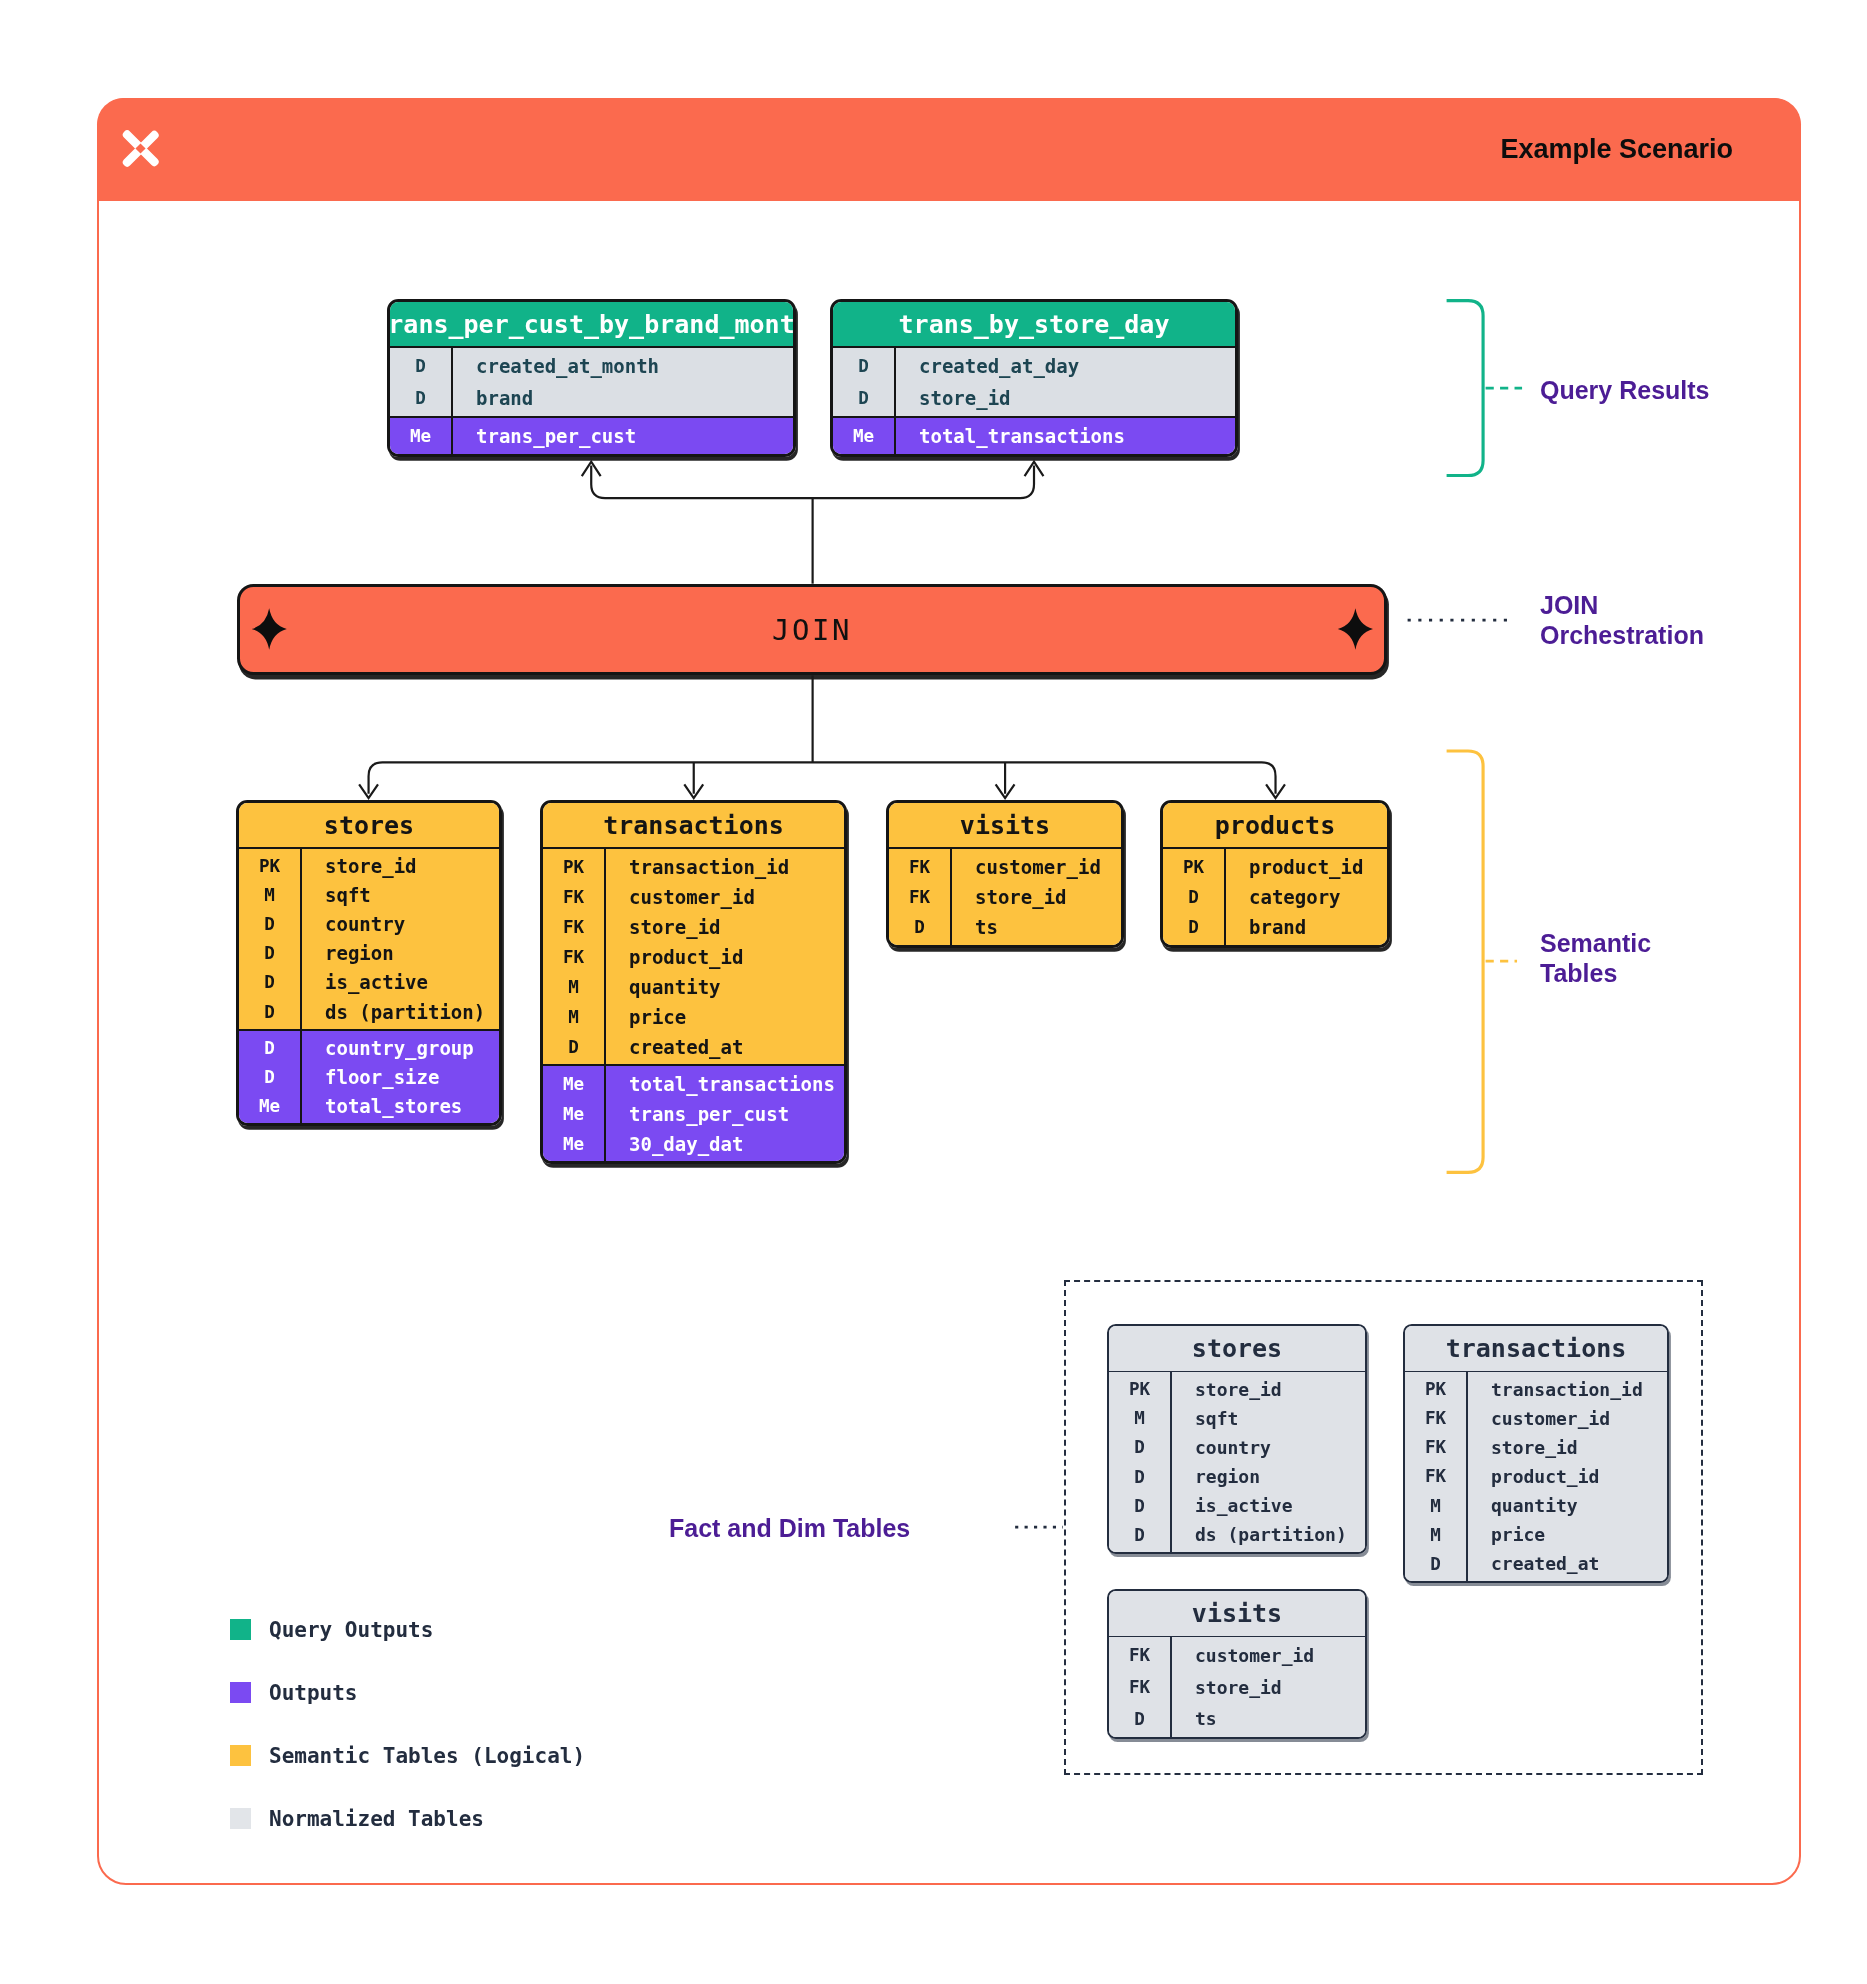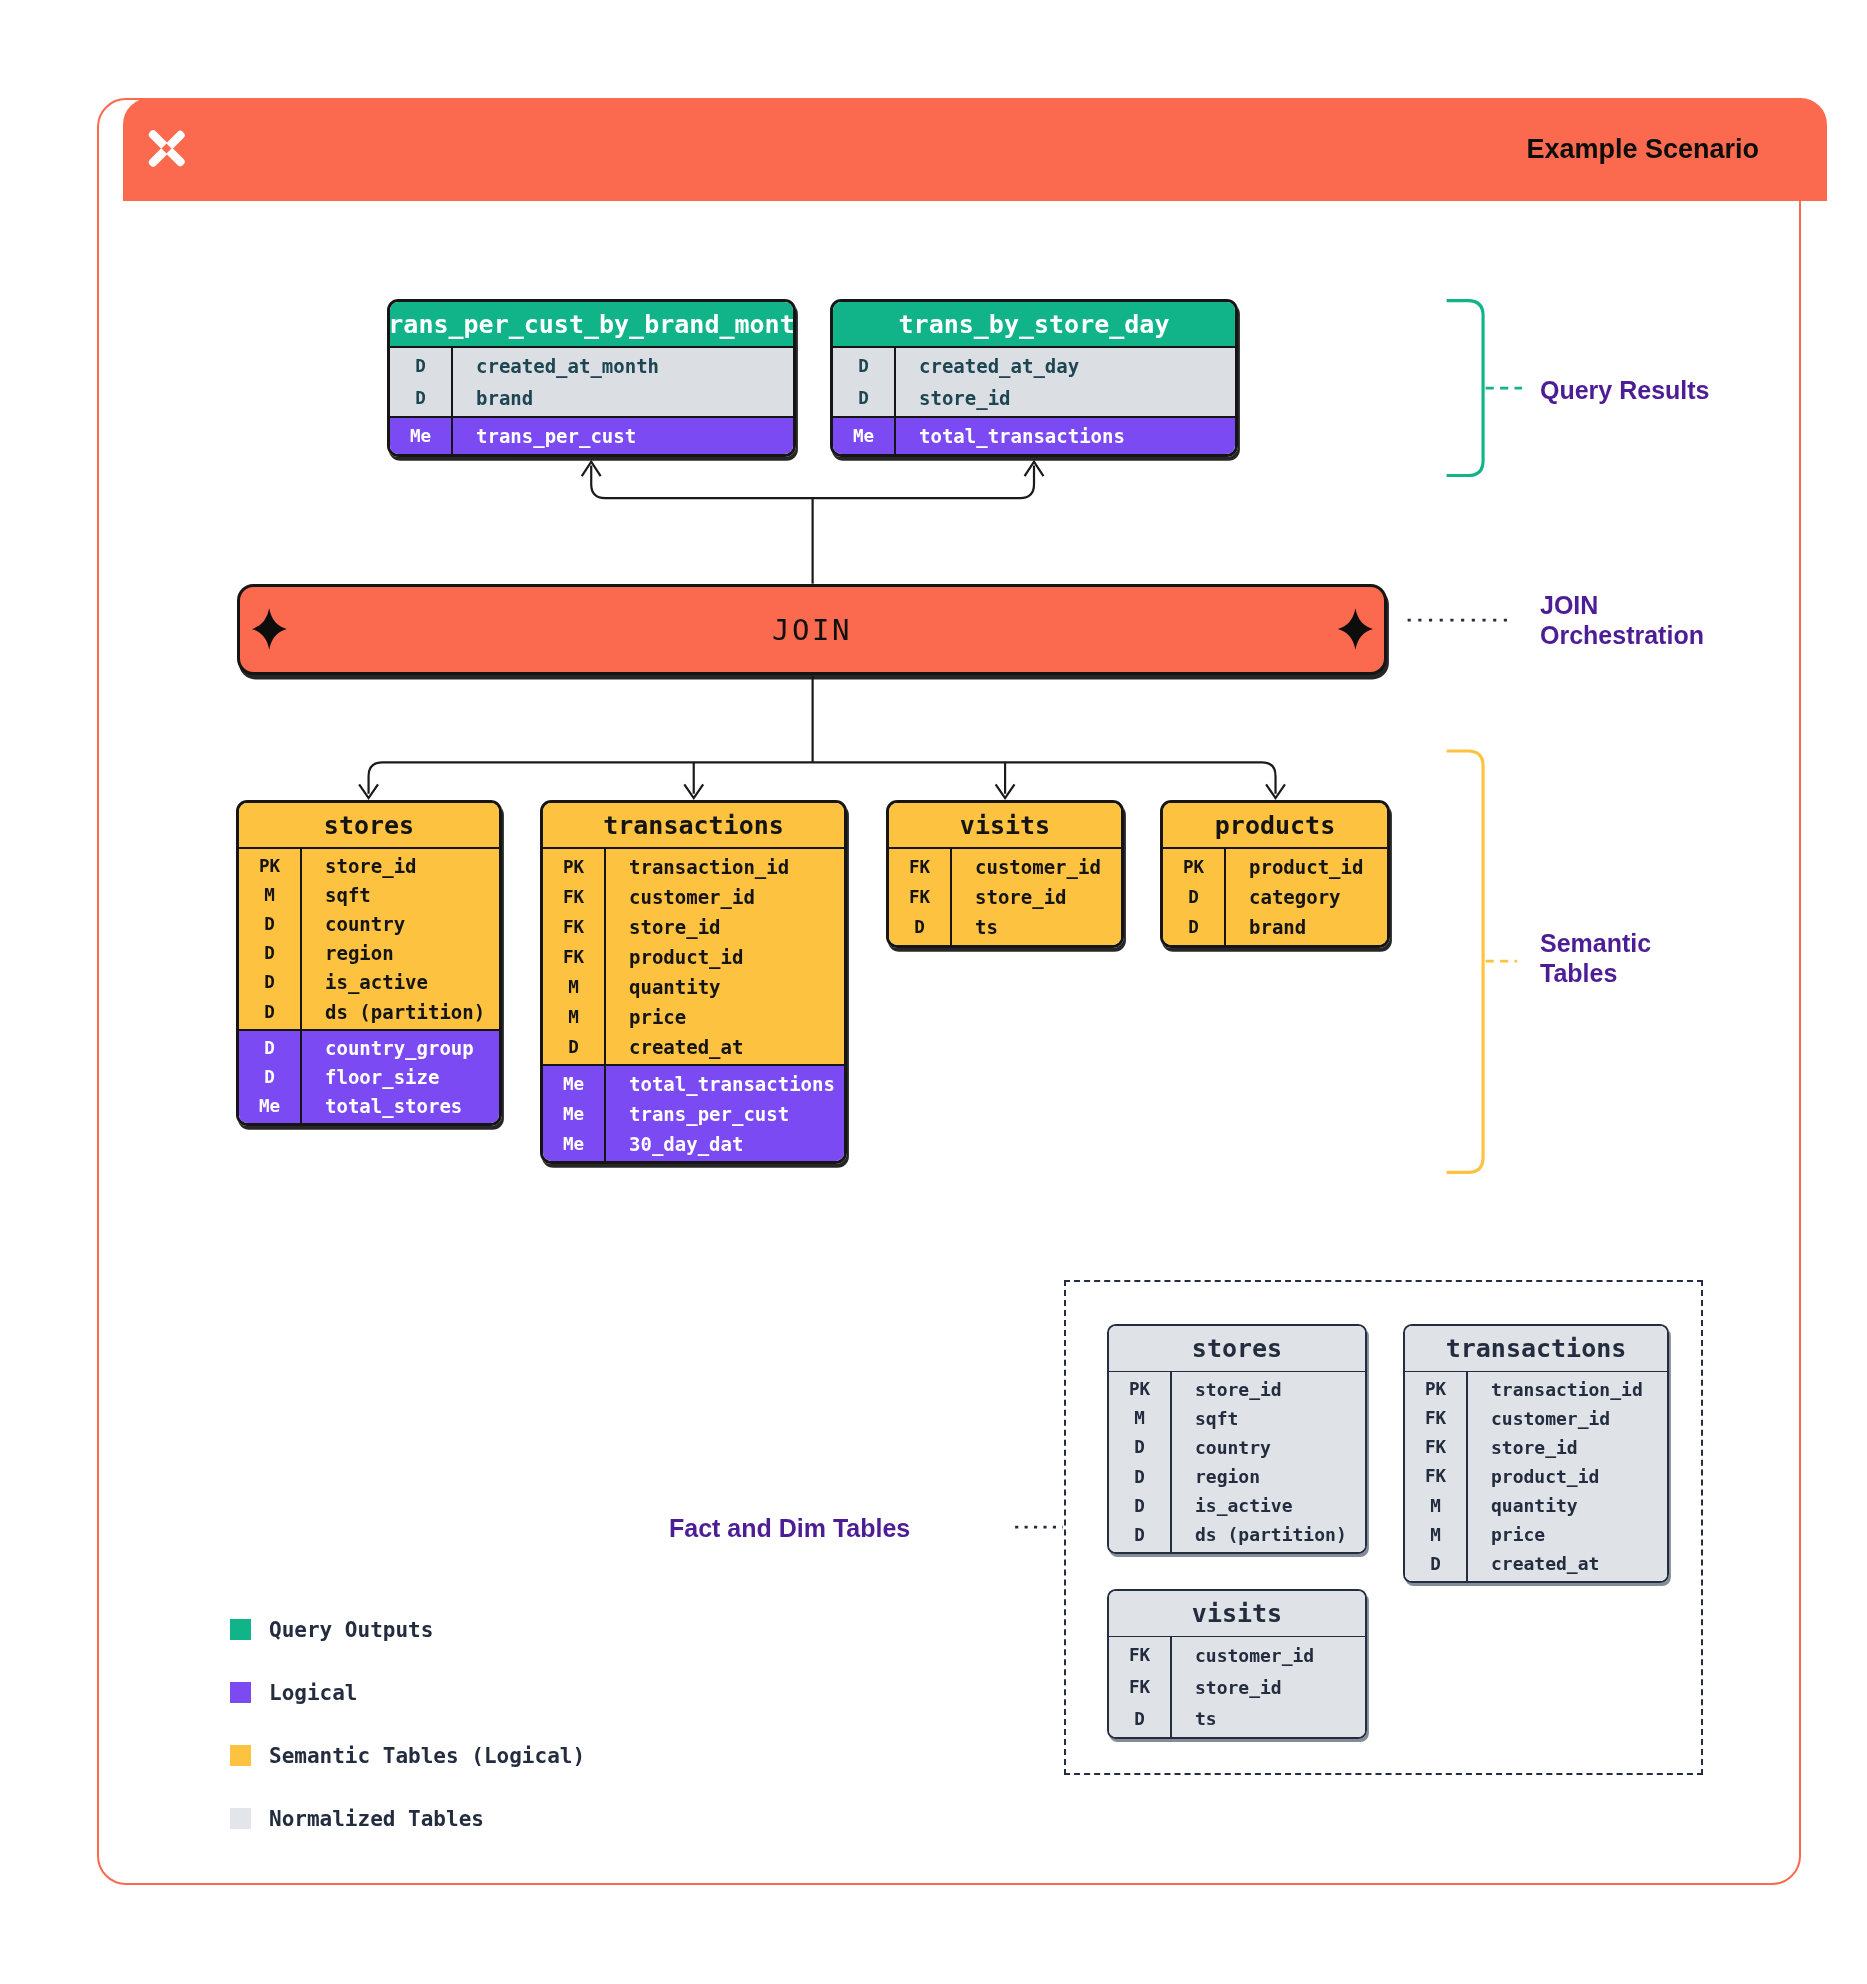--- a/index.html
+++ b/index.html
@@ -2,21 +2,21 @@
 <html style="font-size:10px"><head>
 <meta charset="utf-8">
 <style>
   html,body{margin:0;padding:0;background:#ffffff;}
   #stage{position:relative;width:1868px;height:1985px;background:#ffffff;overflow:hidden;}
 
   
   #card{position:absolute;left:97px;top:98px;width:1704px;height:1787px;
         border:2.5px solid #FB6A4E;border-radius:29px;background:#ffffff;box-sizing:border-box;}
   #hdr{position:absolute;left:97px;top:98px;width:1704px;height:103px;background:#FB6A4E;
-       border-radius:26.4px 26.4px 0 0;box-sizing:border-box;display:flex;align-items:center;margin-left:26px;}
+       border-radius:26.4px 26.4px 0 0;box-sizing:border-box;display:flex;align-items:center;}
   #hdr .logo{position:absolute;left:24px;top:31px;width:39px;height:39px;}
   #hdr .ttl{position:absolute;right:68px;top:0;height:103px;display:flex;align-items:center;
        font-family:"Liberation Sans",sans-serif;font-weight:700;font-size:27px;color:#0d0d0d;}
 
   
   .tbl{position:absolute;display:flex;flex-direction:column;border:3.1px solid #151515;border-radius:11.3px;
        overflow:hidden;box-sizing:border-box;box-shadow:1.9px 3.8px 0 rgba(0,0,0,.85);
        font-family:"DejaVu Sans Mono",monospace;}
   .tbl-title{flex:0 0 44px;display:flex;align-items:center;justify-content:center;
        font-weight:700;font-size:25px;border-bottom:2.5px solid #151515;}
@@ -347,21 +347,21 @@
 Tables</div>
   <div class="lbl" style="left:669px;top:1513px;width:343px;text-align:left">Fact and Dim Tables</div>
 
   <div id="legend">
       <div class="lg-row">
         <span class="lg-sw" style="background: rgb(17, 179, 137);"></span>
         <span class="lg-lb">Query Outputs</span>
       </div>
       <div class="lg-row">
         <span class="lg-sw" style="background: rgb(123, 74, 242);"></span>
-        <span class="lg-lb">Logical</span>
+        <span class="lg-lb">Outputs</span>
       </div>
       <div class="lg-row">
         <span class="lg-sw" style="background: rgb(253, 194, 63);"></span>
         <span class="lg-lb">Semantic Tables (Logical)</span>
       </div>
       <div class="lg-row">
         <span class="lg-sw" style="background: rgb(226, 229, 233);"></span>
         <span class="lg-lb">Normalized Tables</span>
       </div>
     </div>

